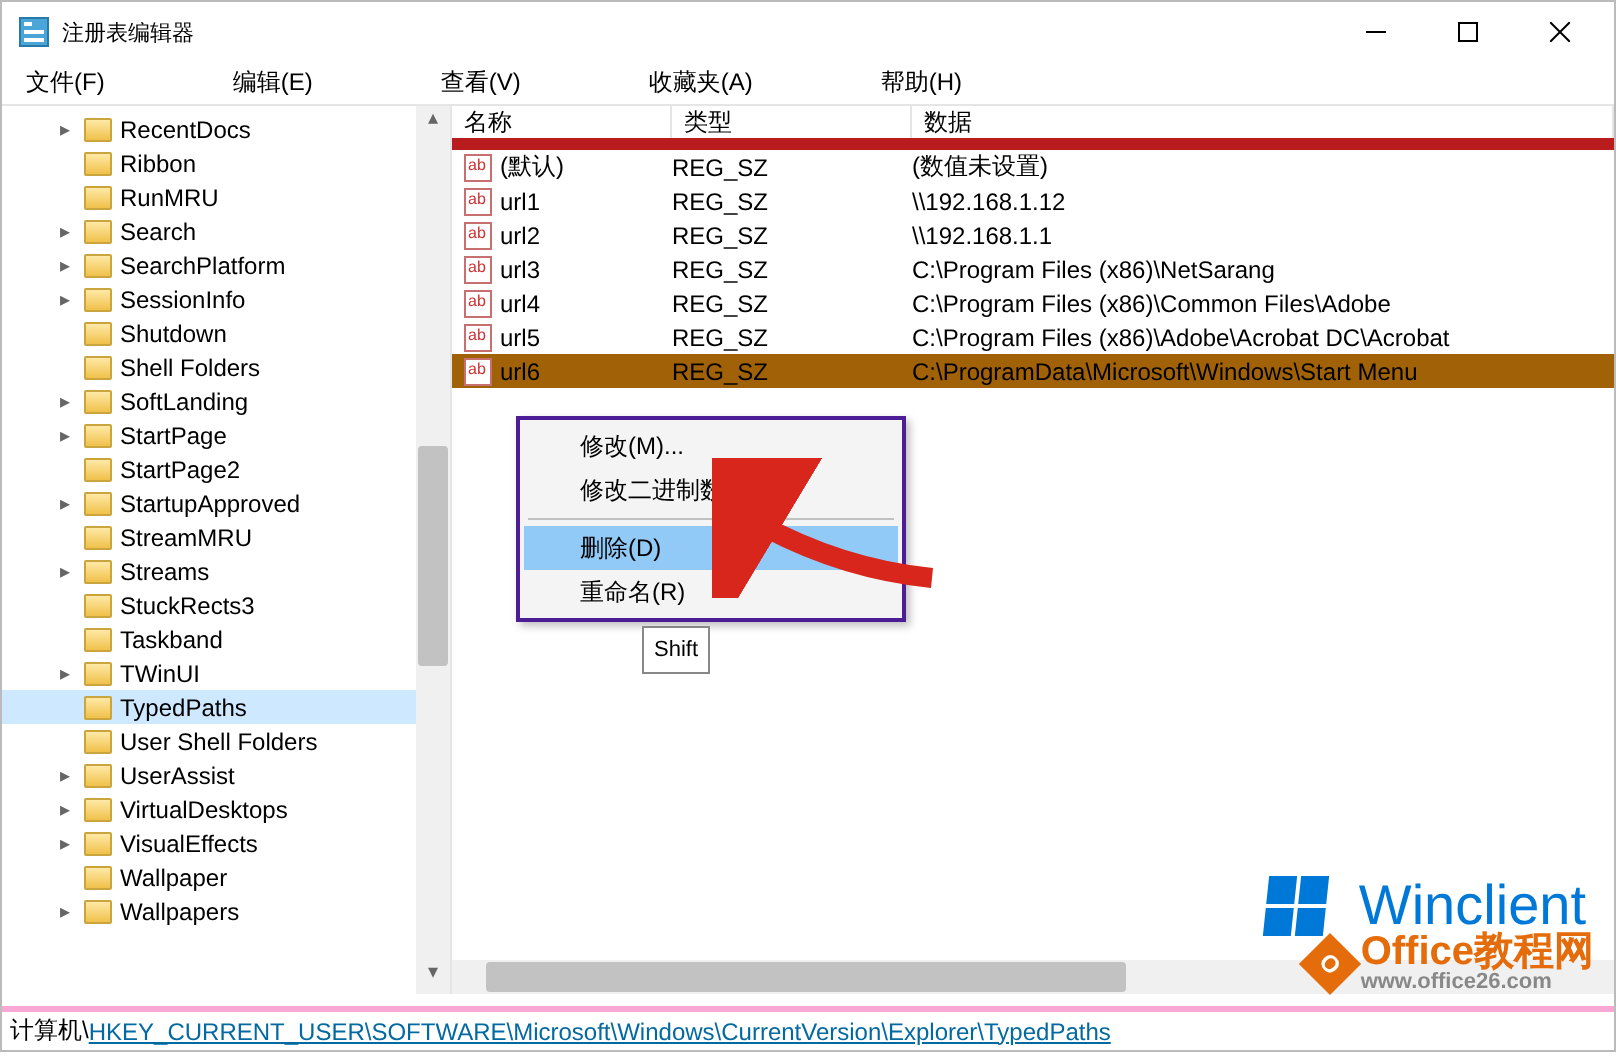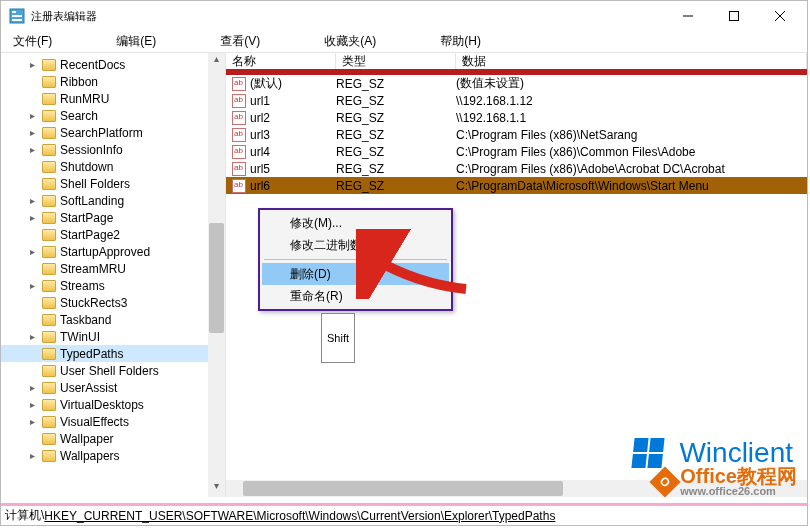--- a/index.html
+++ b/index.html
@@ -31,23 +31,23 @@
 .reg-ico::before { content:"ab"; position:absolute; top:0; left:1px; font-size:8px; color:#c33; line-height:10px; }
 .list-row span { overflow:hidden; text-overflow:ellipsis; white-space:nowrap; }
 .n{ width:86px;} .t{width:120px;} .d{flex:1;}
 .list-hscroll { position:absolute; left:0; right:0; bottom:0; height:17px; background:#f0f0f0; }
 .list-hscroll .thumb { position:absolute; top:1px; bottom:1px; left:17px; width:320px; background:#c2c2c2; border-radius:2px; }
 .ctxmenu { position:absolute; left:257px; top:207px; width:195px; background:#f4f4f4; border:2px solid #4c1d95; box-shadow:2px 2px 4px rgba(0,0,0,.25); padding:2px; }
 .ctxmenu .mi { height:22px; display:flex; align-items:center; padding-left:28px; }
 .ctxmenu .mi.hov { background:#91c9f7; }
 .ctxmenu .sep { height:1px; background:#c0c0c0; margin:3px 2px; }
 .arrow-ann { position:absolute; left:355px; top:228px; pointer-events:none; }
-.shift-tip { position:absolute; left:320px; top:312px; background:#fff; border:1px solid #888; padding:18px 5px; font-size:11px; }
+.shift-tip { position:absolute; left:320px; top:312px; background:#fff; border:1px solid #888; padding:5px 5px; font-size:11px; }
 .statusbar { position:absolute; left:0; right:0; bottom:0; height:22px; display:flex; align-items:center; padding:0 4px; background:#fff; border-top:3px solid #f9a8d4; }
-.statusbar u { text-decoration:underline; color:#000000; }
+.statusbar u { text-decoration:underline; color:#0369a1; }
 .watermark1 { position:absolute; right:14px; bottom:56px; font-size:28px; font-weight:500; color:#0078d7; display:flex; align-items:center; gap:16px; }
 .winlogo { display:grid; grid-template-columns:14px 14px; grid-template-rows:14px 14px; gap:2px; transform:skewX(-6deg); }
 .winlogo div { background:#0078d7; }
 .watermark2 { position:absolute; right:10px; bottom:28px; font-size:20px; font-weight:bold; color:#e46c0a; display:flex; align-items:center; gap:4px; }
 .o-logo { width:22px; height:22px; background:#e46c0a; transform:rotate(45deg); display:flex; align-items:center; justify-content:center; color:#fff; font-weight:bold; font-size:12px; }
 </style>
 </head>
 <body>
 
 <div class="window">

